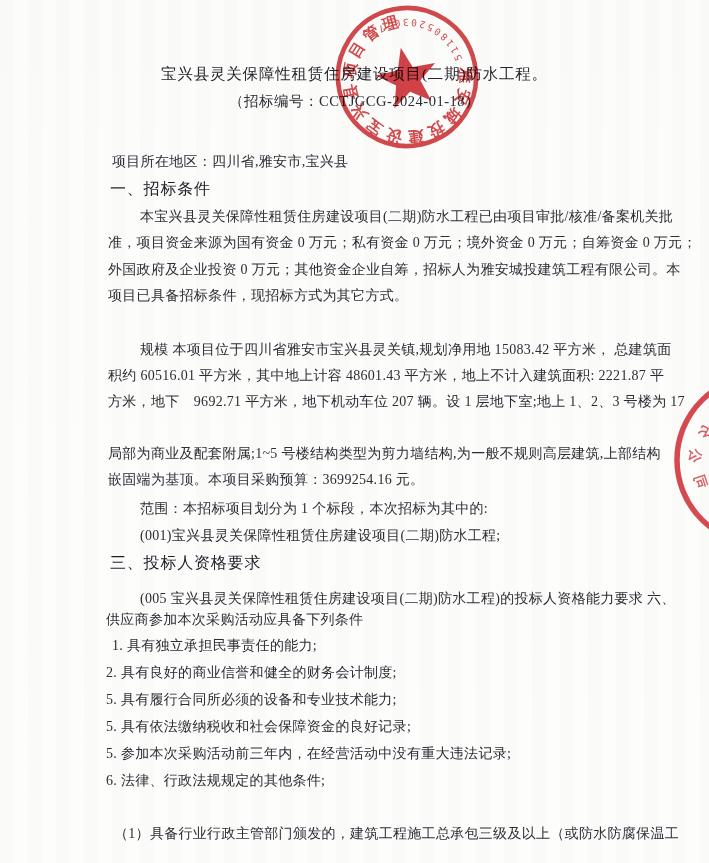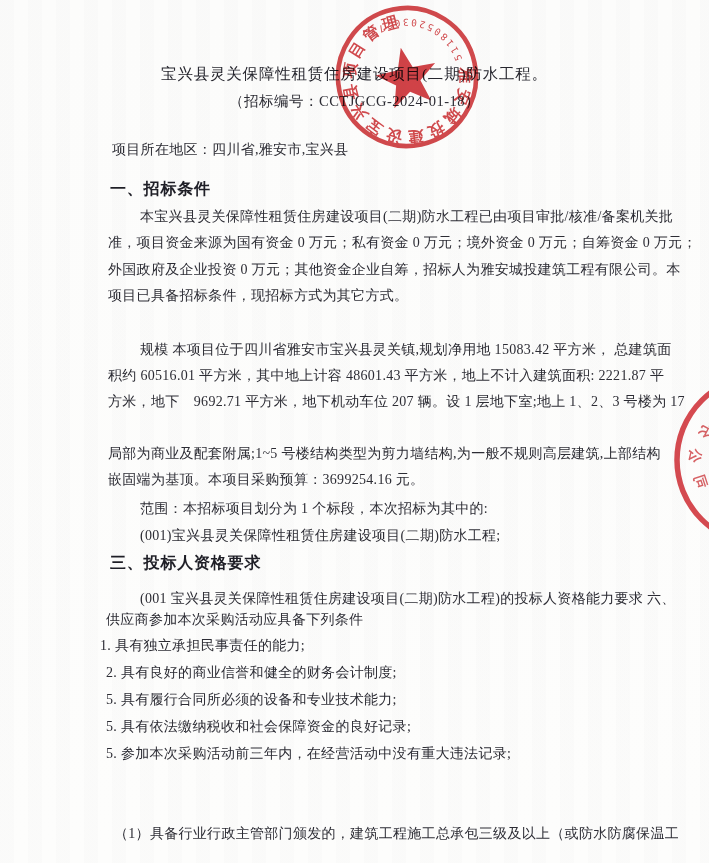--- a/index.html
+++ b/index.html
@@ -21,65 +21,66 @@
     line-height:20px;
     height:20px;
     letter-spacing:0.3px;
     white-space:nowrap;
     color:#2c2c34;
   }
   .center{left:0;width:709px;text-align:center;}
   .title{font-size:15.5px;letter-spacing:0.8px;color:#26262e;}
   .subtitle{font-size:14.5px;letter-spacing:0.5px;}
   .indent{left:140px;}
-  .heading{font-weight:bold;font-size:16px;color:#1e1e26;letter-spacing:0.8px;}
+  .heading{font-weight:normal;font-size:16px;color:#1e1e26;letter-spacing:0.8px;}
   .stamp-main{
     position:absolute;left:332px;top:2px;width:150px;height:150px;
     mix-blend-mode:multiply;opacity:0.92;
     pointer-events:none;
   }
   .stamp-edge{
     position:absolute;right:0;top:383px;width:40px;height:155px;
     mix-blend-mode:multiply;opacity:0.9;
     pointer-events:none;
   }
   .seal-text{fill:#d03a3e;}
 </style>
 </head>
 <body>
 
 <div class="page">
 
   <div class="tline center title" style="top:64px">宝兴县灵关保障性租赁住房建设项目(二期)防水工程。</div>
   <div class="tline center subtitle" style="top:91px">（招标编号：CCTJGCG-2024-01-18）</div>
 
-  <div class="tline" style="top:140px;left:112px">项目所在地区：四川省,雅安市,宝兴县</div>
+  <div class="tline" style="top:152px;left:112px">项目所在地区：四川省,雅安市,宝兴县</div>
 
   <div class="tline heading" style="top:179px;left:110px">一、招标条件</div>
   <div class="tline indent" style="top:207px">本宝兴县灵关保障性租赁住房建设项目(二期)防水工程已由项目审批/核准/备案机关批</div>
   <div class="tline" style="top:233px">准，项目资金来源为国有资金 0 万元；私有资金 0 万元；境外资金 0 万元；自筹资金 0 万元；</div>
   <div class="tline" style="top:260px">外国政府及企业投资 0 万元；其他资金企业自筹，招标人为雅安城投建筑工程有限公司。本</div>
   <div class="tline" style="top:286px">项目已具备招标条件，现招标方式为其它方式。</div>
 
   <div class="tline indent" style="top:340px">规模 本项目位于四川省雅安市宝兴县灵关镇,规划净用地 15083.42 平方米， 总建筑面</div>
   <div class="tline" style="top:366px">积约 60516.01 平方米，其中地上计容 48601.43 平方米，地上不计入建筑面积: 2221.87 平</div>
   <div class="tline" style="top:392px">方米，地下　9692.71 平方米，地下机动车位 207 辆。设 1 层地下室;地上 1、2、3 号楼为 17</div>
   <div class="tline" style="top:444px">局部为商业及配套附属;1~5 号楼结构类型为剪力墙结构,为一般不规则高层建筑,上部结构</div>
   <div class="tline" style="top:470px">嵌固端为基顶。本项目采购预算：3699254.16 元。</div>
   <div class="tline indent" style="top:499px">范围：本招标项目划分为 1 个标段，本次招标为其中的:</div>
   <div class="tline indent" style="top:526px">(001)宝兴县灵关保障性租赁住房建设项目(二期)防水工程;</div>
 
   <div class="tline heading" style="top:553px;left:110px">三、投标人资格要求</div>
-  <div class="tline indent" style="top:589px">(001 宝兴县灵关保障性租赁住房建设项目(二期)防水工程)的投标人资格能力要求 六、</div>
+  <div class="tline indent" style="top:589px">(005 宝兴县灵关保障性租赁住房建设项目(二期)防水工程)的投标人资格能力要求 六、</div>
   <div class="tline" style="top:610px;left:106px">供应商参加本次采购活动应具备下列条件</div>
-  <div class="tline" style="top:636px;left:100px">1. 具有独立承担民事责任的能力;</div>
+  <div class="tline" style="top:636px;left:112px">1. 具有独立承担民事责任的能力;</div>
   <div class="tline" style="top:663px;left:106px">2. 具有良好的商业信誉和健全的财务会计制度;</div>
   <div class="tline" style="top:690px;left:106px">5. 具有履行合同所必须的设备和专业技术能力;</div>
   <div class="tline" style="top:717px;left:106px">5. 具有依法缴纳税收和社会保障资金的良好记录;</div>
   <div class="tline" style="top:744px;left:106px">5. 参加本次采购活动前三年内，在经营活动中没有重大违法记录;</div>
+  <div class="tline" style="top:771px;left:106px">6. 法律、行政法规规定的其他条件;</div>
   <div class="tline" style="top:824px;left:114px">（1）具备行业行政主管部门颁发的，建筑工程施工总承包三级及以上（或防水防腐保温工</div>
 
   <svg class="stamp-main" viewBox="0 0 150 150" aria-hidden="true">
     <g transform="rotate(-12 75 75)">
       <circle cx="75" cy="75" r="69" fill="none" stroke="#d03a3e" stroke-width="4.6"></circle>
       <polygon fill="#cf3338" points="75,45 82.6,66.5 105.4,67.1 87.4,81 93.8,102.9 75,90 56.2,102.9 62.6,81 44.6,67.1 67.4,66.5"></polygon>
       <defs>
         <path id="ringA" d="M 128 77 A 53 53 0 1 1 75 24" fill="none"></path>
         <path id="arcB" d="M 133 75 A 58 58 0 0 0 17 75" fill="none"></path>
       </defs>

